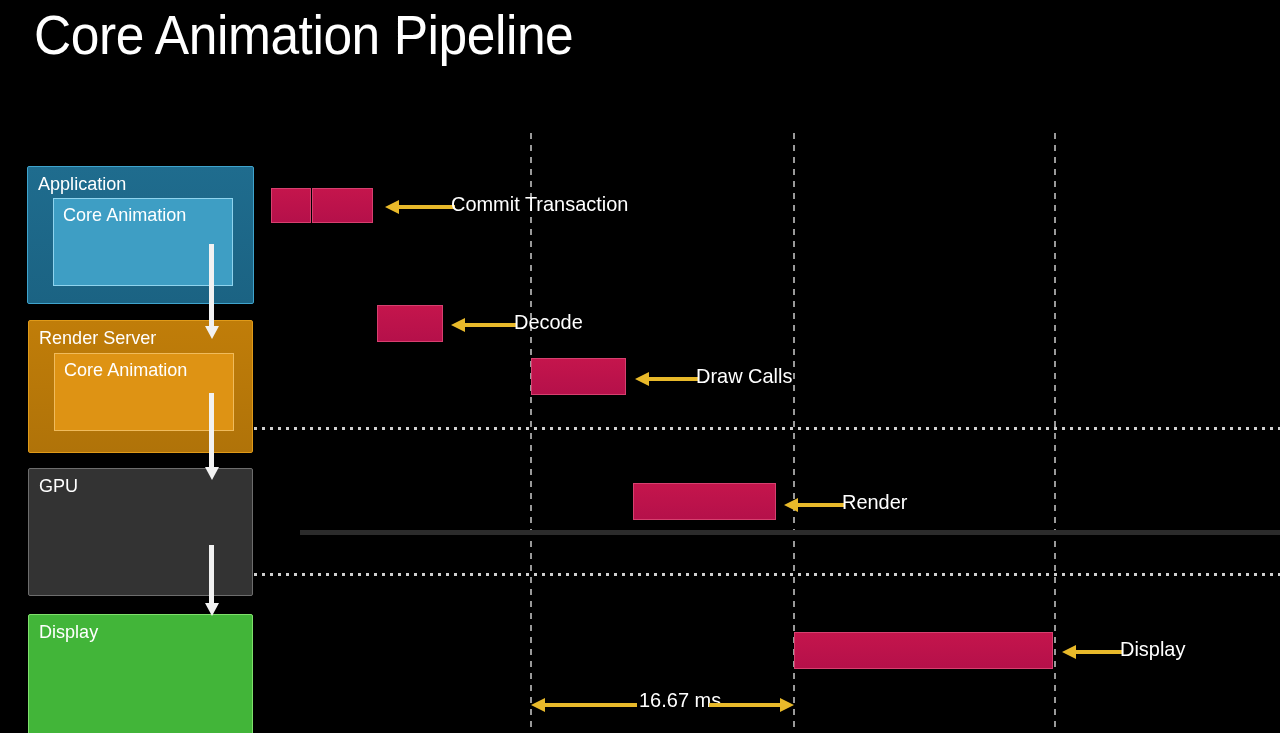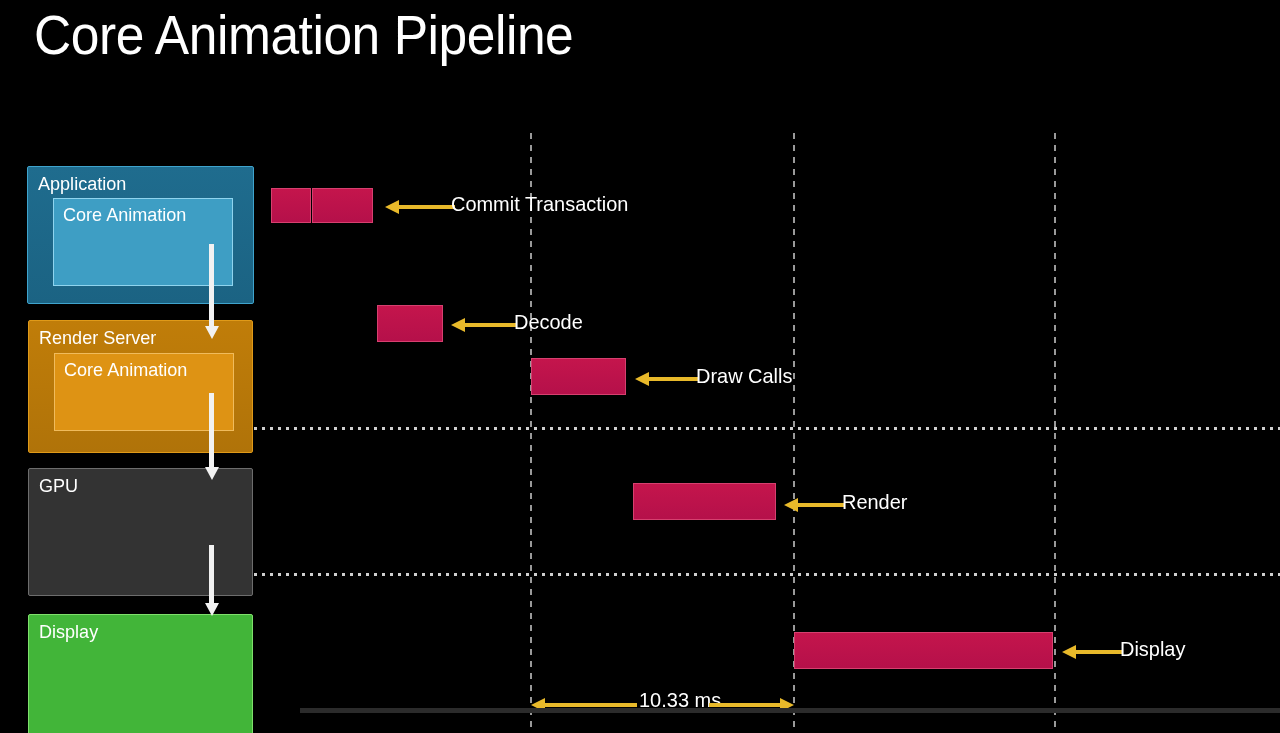--- a/index.html
+++ b/index.html
@@ -11,21 +11,21 @@
     width: 1280px;
     height: 733px;
     overflow: hidden;
     font-family: "Liberation Sans", sans-serif;
     color: #ffffff;
     -webkit-font-smoothing: antialiased;
   }
   #slide {
     position: relative;
     width: 1280px;
-    height: 713px;
+    height: 535px;
     background: #000000;
   }
 
   
   .title {
     position: absolute;
     left: 34px;
     top: 2px;
     font-size: 56px;
     line-height: 66px;
@@ -328,20 +328,20 @@
 
   <div class="callout" id="callout-display-bar" style="left:1062px; top:650px;">
     <div class="arrow-head-left"></div>
     <div class="arrow-stem" style="left:13px; width:48px;"></div>
     <div class="callout-label" style="left:58px;">Display</div>
   </div>
 
   <div id="measure">
     <div class="m-head-l"></div>
     <div class="m-stem-l"></div>
-    <div class="m-label">10.33 ms</div>
+    <div class="m-label">16.67 ms</div>
     <div class="m-stem-r"></div>
     <div class="m-head-r"></div>
   </div>
 
   <div id="bottom-strip"></div>
 
 </div>
 
 </body></html>

